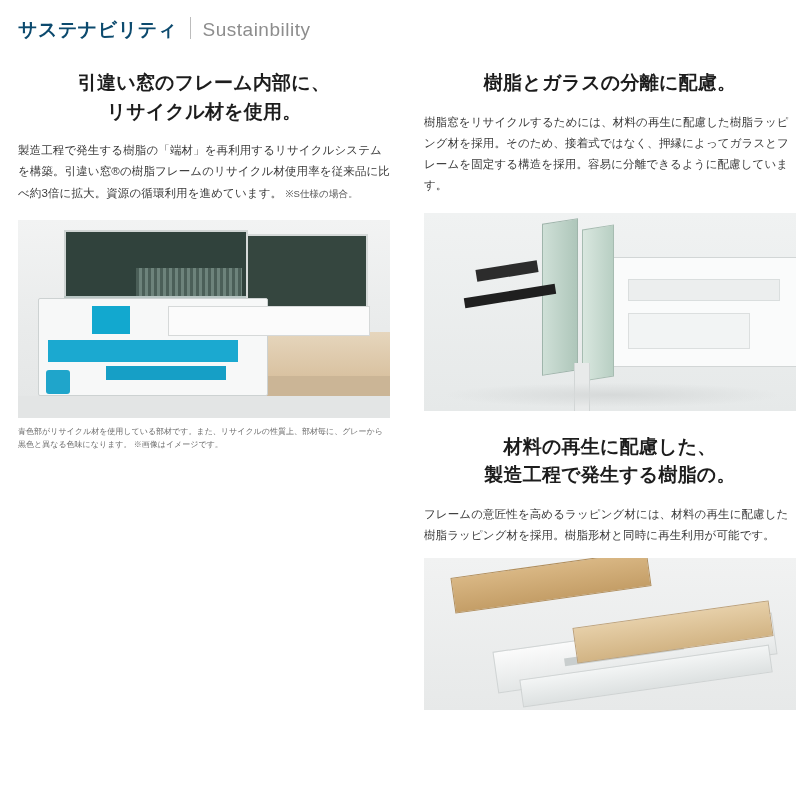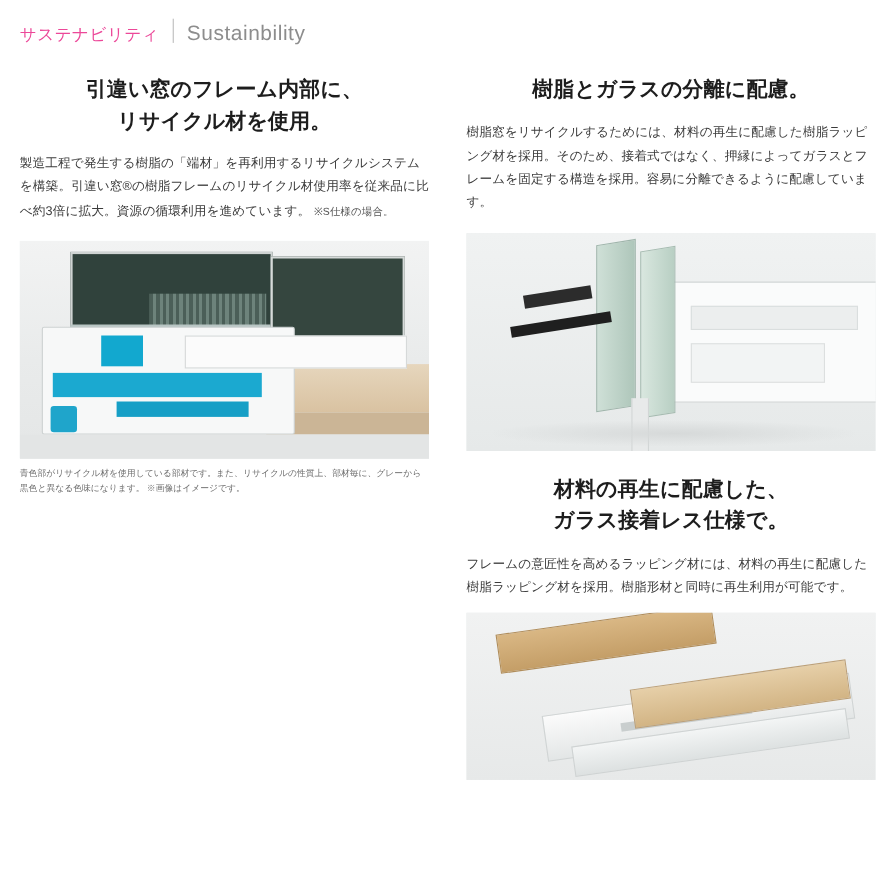--- a/index.html
+++ b/index.html
@@ -22,23 +22,23 @@
     padding: 14px 18px 0 18px;
   }
 
   
   .header {
     display: flex;
     align-items: baseline;
     gap: 0;
   }
   .header-jp {
-    font-size: 15px;
-    font-weight: normal;
-    color: #ec4899;
+    font-size: 19px;
+    font-weight: bold;
+    color: #0c4a6e;
     letter-spacing: 0.5px;
   }
   .header-divider {
     display: inline-block;
     width: 1px;
     height: 22px;
     background: #bcbcbc;
     margin: 0 12px;
     position: relative;
     top: 3px;
@@ -85,21 +85,20 @@
   }
   .sec-body .note {
     font-size: 9.5px;
     color: #555555;
   }
 
   
   .figure {
     margin-top: 16px;
     position: relative;
-    font-family: Liberation Serif, serif;
   }
   .fig-img {
     width: 372px;
     height: 198px;
     background: #eceeee;
     position: relative;
     overflow: hidden;
   }
   .fig-caption {
     margin-top: 7px;
@@ -367,21 +366,21 @@
           <div class="f2-glass-b"></div>
           <div class="f2-spacer"></div>
           <div class="f2-blackbar"></div>
           <div class="f2-stem"></div>
           <div class="f2-shadow"></div>
         </div>
       </div>
 
       <div class="sec-title tight">
         <div>材料の再生に配慮した、</div>
-        <div>ガラス接着レス仕様で。</div>
+        <div>製造工程で発生する樹脂の。</div>
       </div>
 
       <div class="sec-body">フレームの意匠性を高めるラッピング材には、材料の再生に配慮した樹脂ラッピング材を採用。樹脂形材と同時に再生利用が可能です。</div>
 
       <div class="fig3">
         <div class="f3-bg"></div>
         <div class="f3-profile"></div>
         <div class="f3-profile2"></div>
         <div class="f3-slot"></div>
         <div class="f3-board1"></div>

